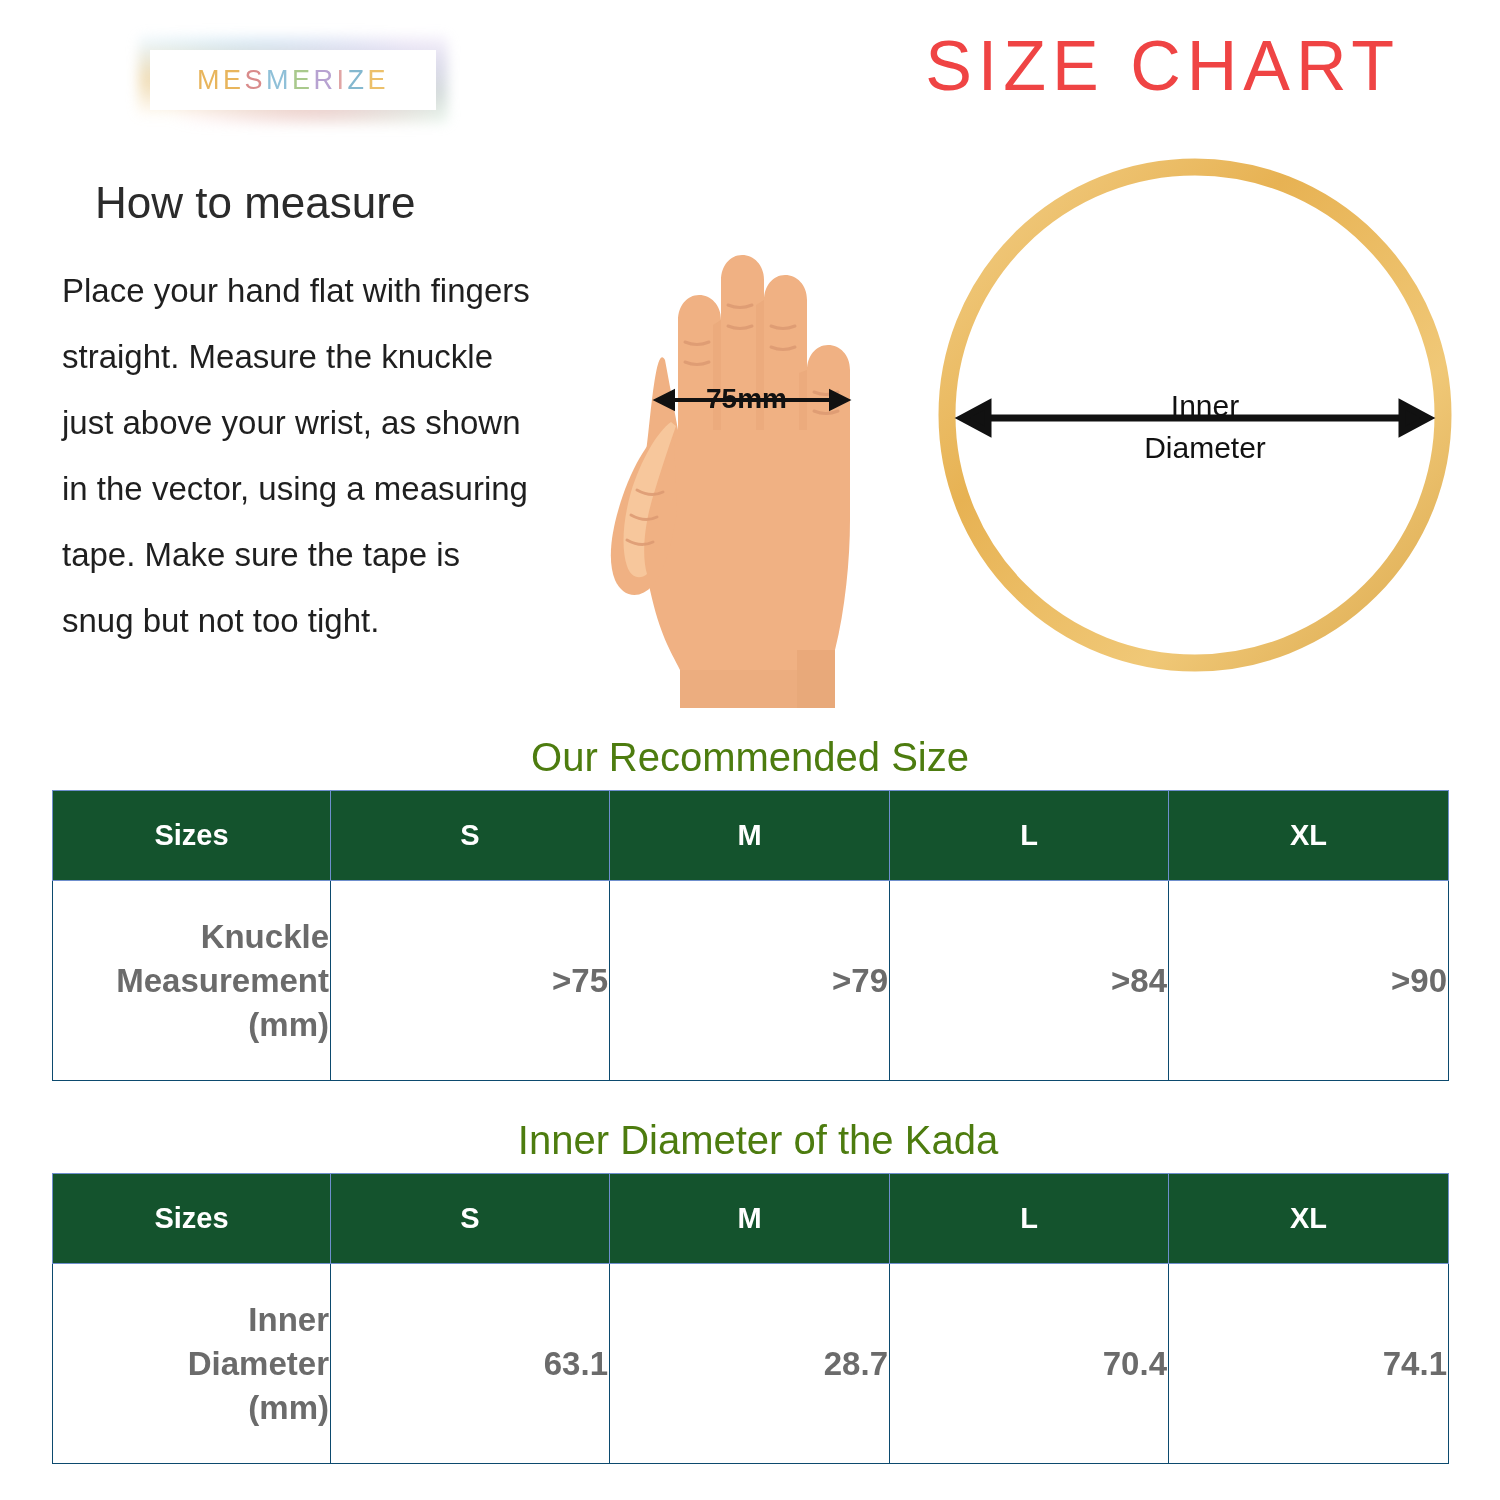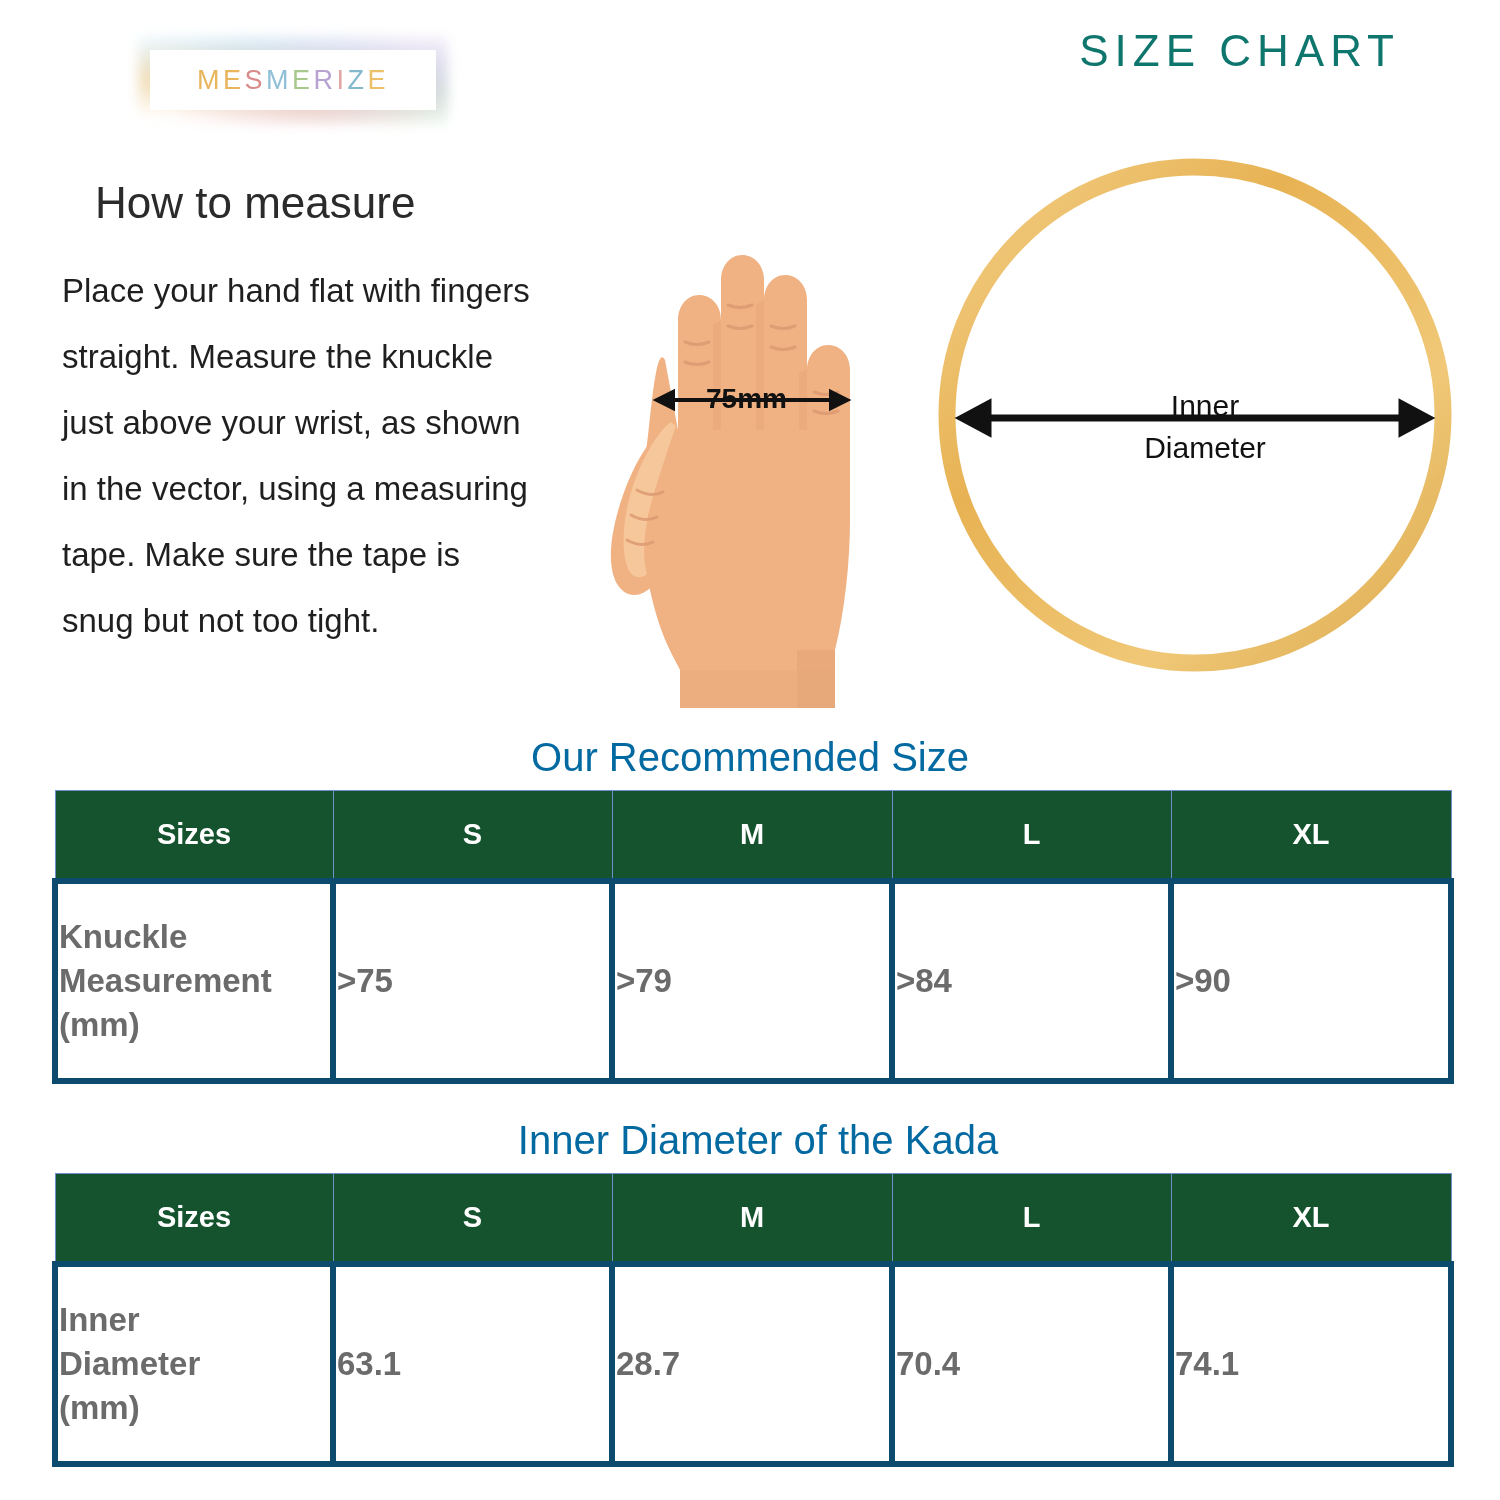--- a/index.html
+++ b/index.html
@@ -64,23 +64,23 @@
   .logo-text span:nth-child(8) { color: #ecc06a; }
   .logo-text span:nth-child(9) { color: #d88f8f; }
 
   
   .size-chart-title {
     position: absolute;
     right: 100px;
     top: 26px;
     font-family: "Liberation Sans", sans-serif;
     font-weight: 300;
-    font-size: 44px;
+    font-size: 70px;
     letter-spacing: 6px;
-    color: #0f766e;
+    color: #ef4444;
   }
 
   
   .how-title {
     position: absolute;
     left: 95px;
     top: 178px;
     font-family: "Liberation Sans", sans-serif;
     font-size: 44px;
     color: #2b2b2b;
@@ -137,21 +137,21 @@
     font-weight: 300;
   }
 
   
   .section-heading {
     position: absolute;
     width: 100%;
     text-align: center;
     font-family: "Liberation Sans", sans-serif;
     font-size: 40px;
-    color: #0369a1;
+    color: #4d7c0f;
     font-weight: 400;
   }
   #heading-rec { top: 735px; }
   #heading-dia { top: 1118px; margin-left: 8px; }
 
   
   table.sizes {
     position: absolute;
     left: 52px;
     width: 1396px;
@@ -164,22 +164,22 @@
 
   table.sizes th {
     background: #14532d;
     color: #ffffff;
     font-size: 29px;
     font-weight: bold;
     height: 90px;
     border: 1px solid #6f8fcd;
   }
   table.sizes td {
-    border: 6px solid #0c4a6e;
-    text-align: left;
+    border: 1px solid #0c4a6e;
+    text-align: right;
     color: #6b6b6b;
     font-size: 33px;
     font-weight: bold;
     height: 200px;
     line-height: 44px;
   }
   table.sizes td.label-cell {
     font-size: 33px;
     font-weight: bold;
     color: #6b6b6b;

